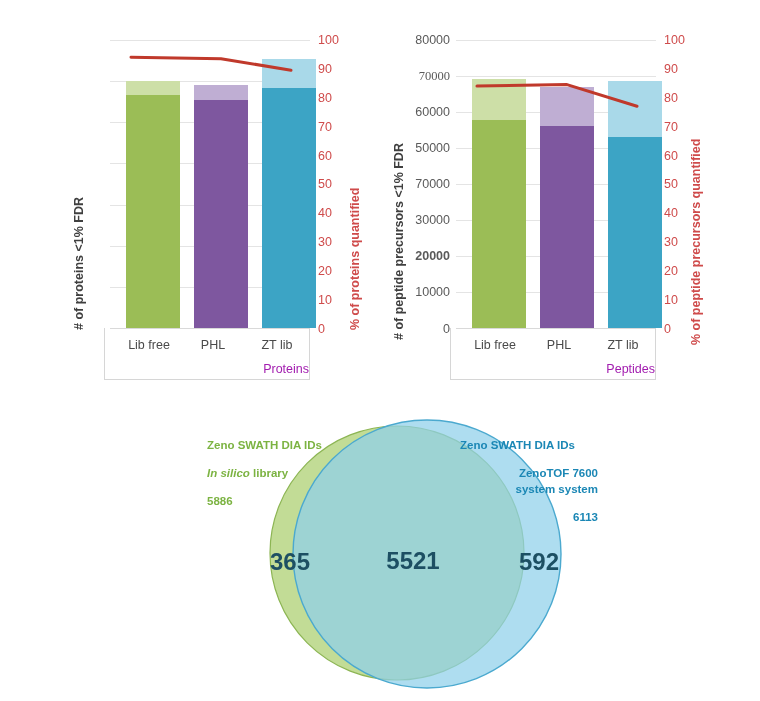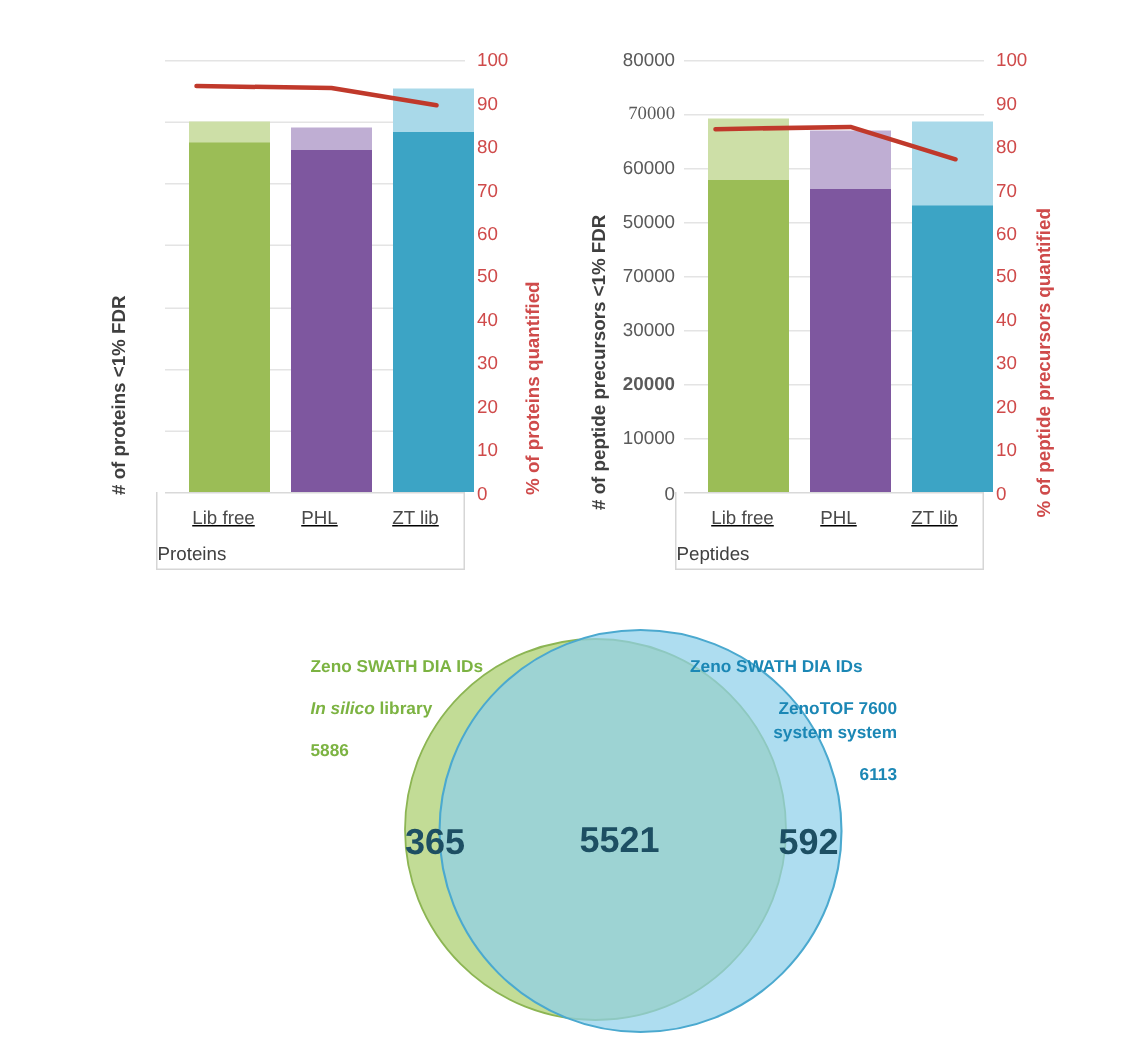--- a/index.html
+++ b/index.html
@@ -23,25 +23,25 @@
   .axis-title.left{color:#3f3f3f;}
   .axis-title.right{color:#cf4b4b;}
 
   .bar{position:absolute;}
   .bar .light{position:absolute;left:0;right:0;top:0;}
   .bar .dark{position:absolute;left:0;right:0;bottom:0;}
 
   .catbox{position:absolute;border:1px solid #d6d6d6;border-top:none;
           box-sizing:border-box;}
   .catlabels{position:absolute;left:12px;right:0;top:0;height:26px;
-             display:flex;text-decoration:underline;}
+             display:flex;}
   .catlabel{flex:1;display:flex;align-items:center;justify-content:center;
             font-size:12.5px;color:#4a4a4a;}
-  .grouplabel{position:absolute;left:0;right:0;bottom:3px;text-align:left;
-              font-size:12.5px;color:#404040;}
+  .grouplabel{position:absolute;left:0;right:0;bottom:3px;text-align:right;
+              font-size:12.5px;color:#a21caf;}
 
   .lineover{position:absolute;left:0;top:0;overflow:visible;}
 
   
   .venn{position:absolute;}
   .vlabel{position:absolute;font-size:11.5px;font-weight:bold;line-height:16px;
           white-space:nowrap;}
   .vlabel.green{color:#7cb342;}
   .vlabel.blue{color:#1b87b5;text-align:right;}
   .vnum{position:absolute;font-size:24px;font-weight:bold;color:#1d4f63;

